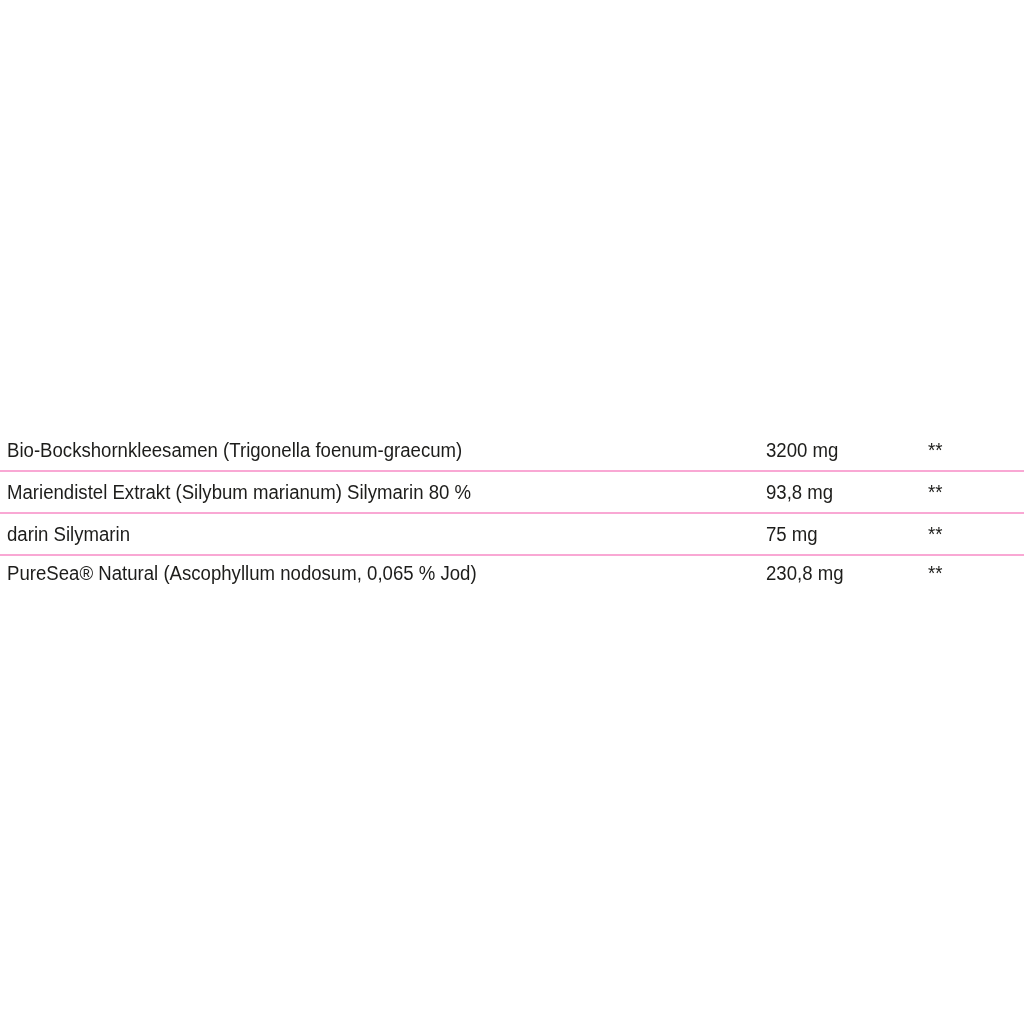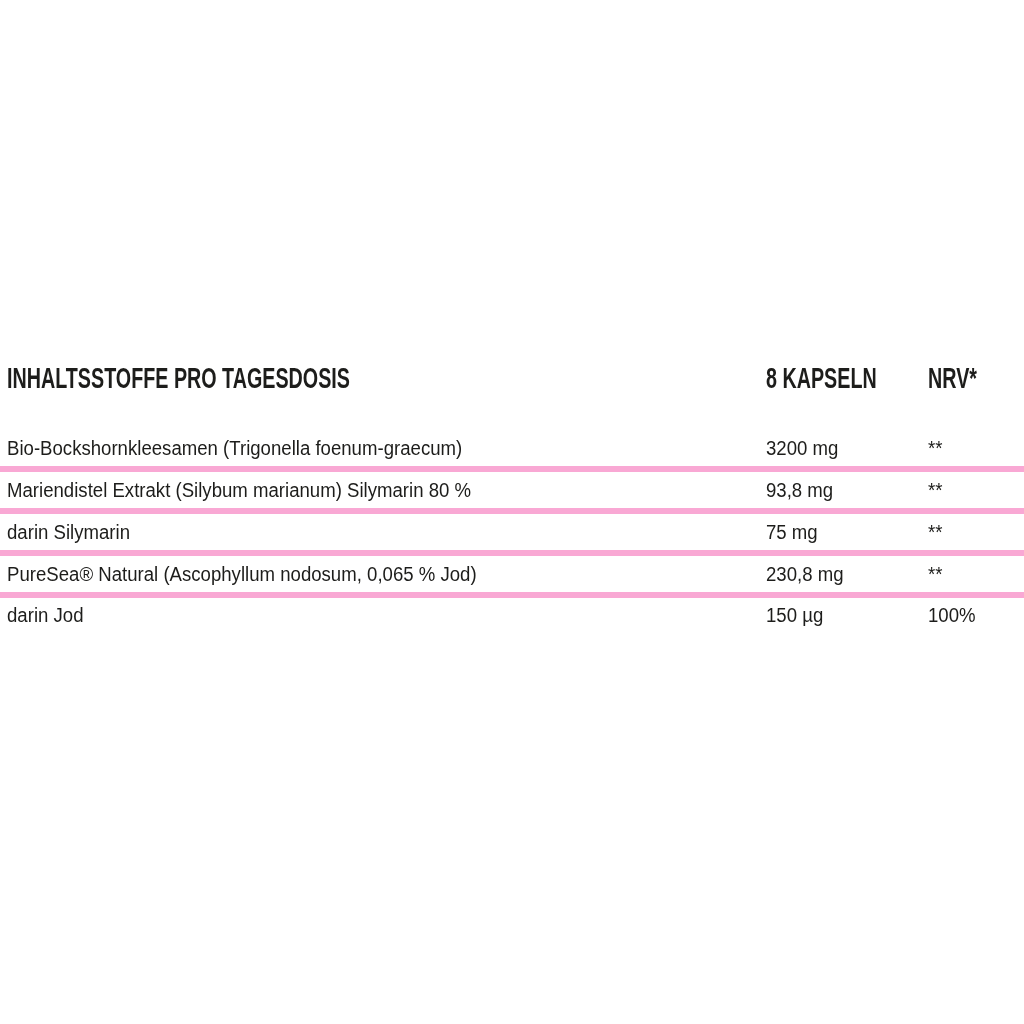--- a/index.html
+++ b/index.html
@@ -50,21 +50,21 @@
   .rows {
     position: absolute;
     top: 430px;
     left: 0;
     width: 1024px;
   }
   .row {
     position: relative;
     height: 42px;
     box-sizing: border-box;
-    border-bottom: 6px solid #f9a8d4;
+    border-bottom: 2px solid #f9a8d4;
   }
   .row:last-child {
     border-bottom: none;
     height: 34px;
   }
   .body-text {
     top: 50%;
     font-size: 20px;
     line-height: 20px;
     transform: translateY(-50%) scaleX(0.93);
@@ -86,25 +86,20 @@
     color: #2b2b2b;
     transform: scaleX(0.9);
     transform-origin: 0 0;
   }
 </style>
 </head>
 <body>
 
 <div class="label-sheet">
 
-  <div class="hdr-row">
-    <span class="cell c1 hdr-text">INHALTSSTOFFE PRO TAGESDOSIS</span>
-    <span class="cell c2 hdr-text">8 KAPSELN</span>
-    <span class="cell c3 hdr-text">NRV*</span>
-  </div>
 
   <div class="rows">
 
     <div class="row">
       <span class="cell c1 body-text">Bio-Bockshornkleesamen (Trigonella foenum-graecum)</span>
       <span class="cell c2 body-text">3200 mg</span>
       <span class="cell c3 body-text">**</span>
     </div>
 
     <div class="row">
@@ -118,22 +113,17 @@
       <span class="cell c2 body-text">75 mg</span>
       <span class="cell c3 body-text">**</span>
     </div>
 
     <div class="row">
       <span class="cell c1 body-text">PureSea® Natural (Ascophyllum nodosum, 0,065 % Jod)</span>
       <span class="cell c2 body-text">230,8 mg</span>
       <span class="cell c3 body-text">**</span>
     </div>
 
-    <div class="row">
-      <span class="cell c1 body-text">darin Jod</span>
-      <span class="cell c2 body-text">150 µg</span>
-      <span class="cell c3 body-text">100%</span>
-    </div>
 
   </div>
 
 
 </div>
 
 </body></html>

